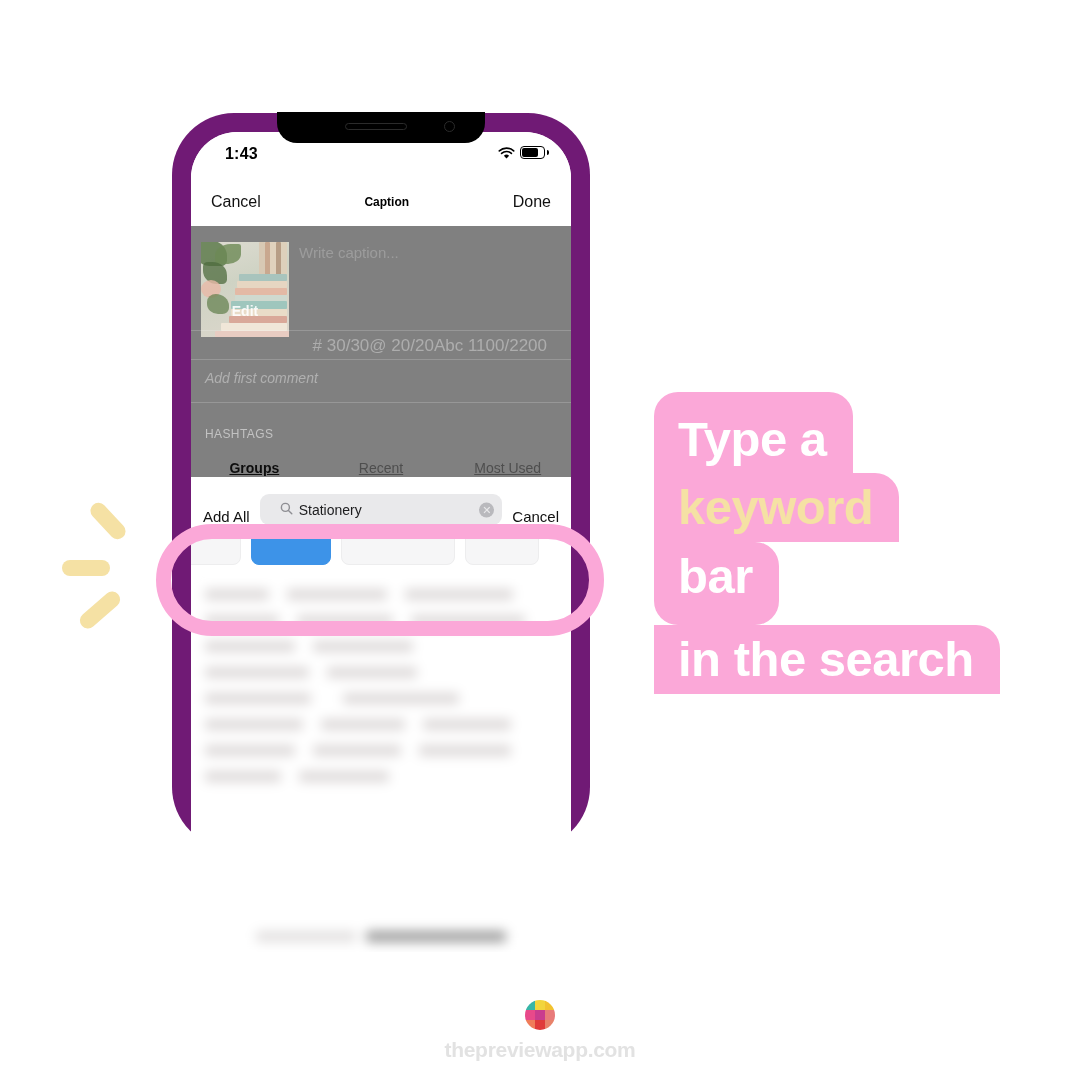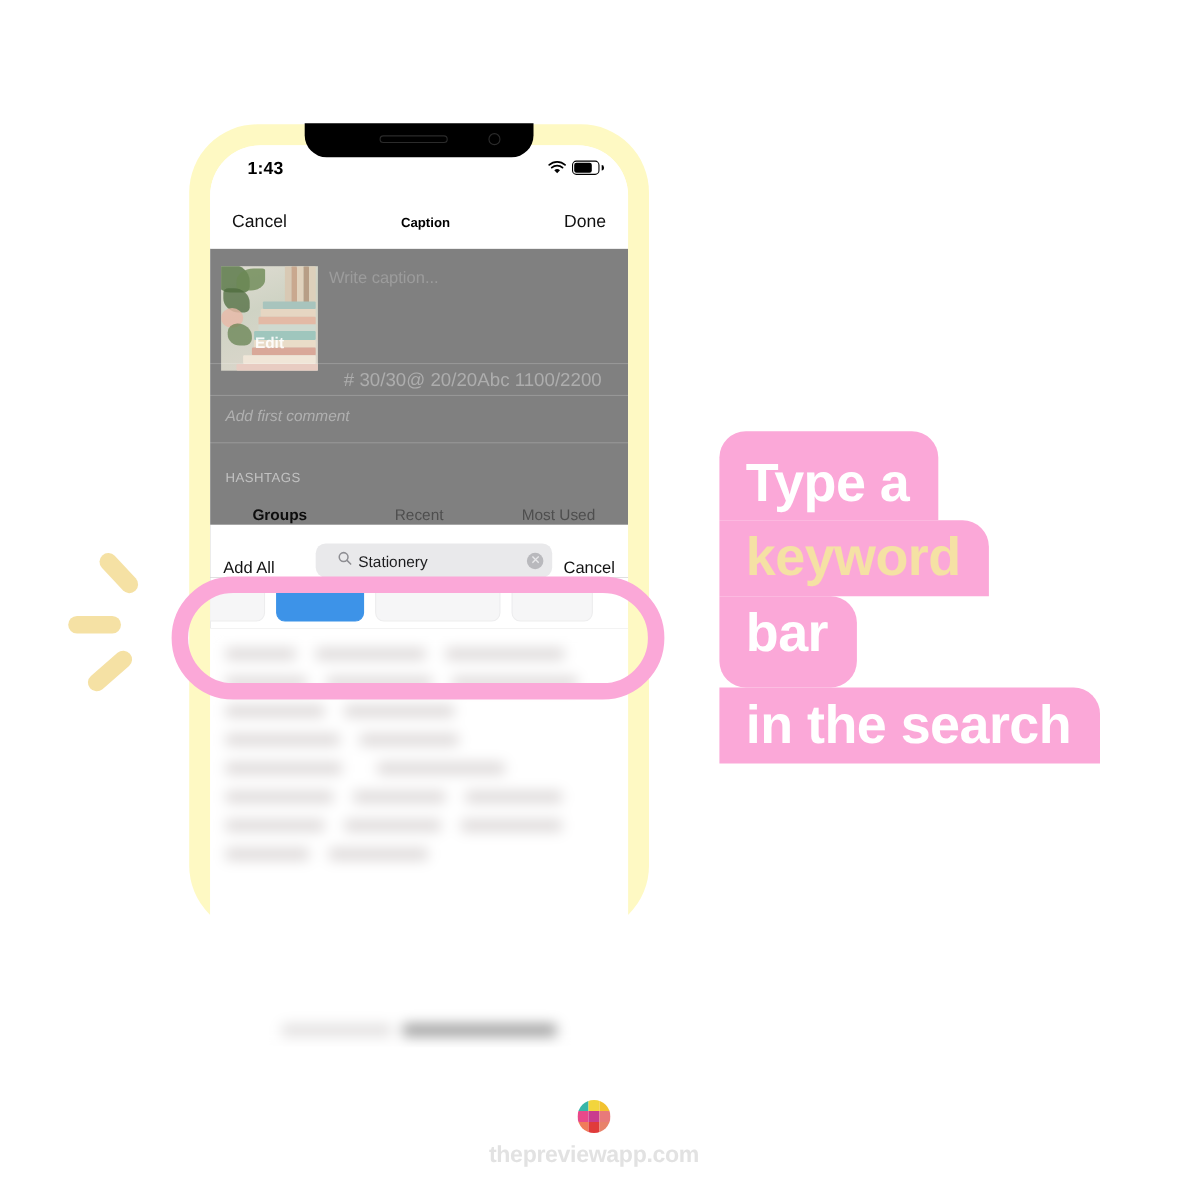--- a/index.html
+++ b/index.html
@@ -8,21 +8,21 @@
     background: #ffffff;
     font-family: "Liberation Sans", sans-serif;
     overflow: hidden;
   }
   #stage { position: relative; width: 1080px; height: 1080px; background: #fff; }
 
   
   #phone-frame {
     position: absolute; left: 172px; top: 113px;
     width: 418px; height: 736px;
-    background: #fef9c3; border-radius: 62px;
+    background: #701a75; border-radius: 62px;
     box-shadow: 0 0 0 0 #000;
   }
   #phone-screen {
     position: absolute; left: 19px; top: 19px;
     width: 380px; height: 820px;
     background: #ffffff; border-radius: 46px;
     overflow: hidden;
   }
   #notch {
     position: absolute; left: 50%; transform: translateX(-50%); top: -1px;
@@ -110,33 +110,33 @@
     font-size: 14px; color: #b0b0b0; font-style: italic;
   }
   #hashtags-label {
     position: absolute; left: 14px; top: 201px;
     font-size: 12px; color: #c2c2c2; letter-spacing: .4px;
   }
   #tab-row {
     position: absolute; left: 0; right: 0; top: 234px;
     display: flex; z-index: 21;
   }
-  .tab { flex: 1; text-align: center; font-size: 14px; color: #4e4e4e; }
+  .tab { flex: 1; text-align: center; font-size: 14px; color: #4e4e4e; text-decoration: underline; }
   .tab.active { color: #0d0d0d; font-weight: bold; }
 
   
   #search-row {
     position: absolute; left: 0; top: 345px; width: 100%; height: 48px;
     background: #fff; z-index: 25;
     display: flex; align-items: flex-end; padding: 0 12px; gap: 10px;
   }
   #add-all-btn { font-size: 15px; color: #111; white-space: nowrap; }
   #search-field {
     flex: 1; height: 31px; background: #e9e9eb; border-radius: 9px;
-    display: flex; align-items: center; padding: 0 20px; gap: 6px; position: relative; margin-left: 27px;
+    display: flex; align-items: center; padding: 0 20px; gap: 6px; position: relative;
   }
   #search-value { font-size: 14px; color: #1c1c1e; }
   #clear-icon {
     position: absolute; right: 8px; top: 50%; transform: translateY(-50%);
     width: 15px; height: 15px; border-radius: 50%; background: #b9b9bd;
     color: #e9e9eb; font-size: 11px; line-height: 15px; text-align: center;
   }
   #cancel-search { font-size: 15px; color: #111; white-space: nowrap; }
 
   

